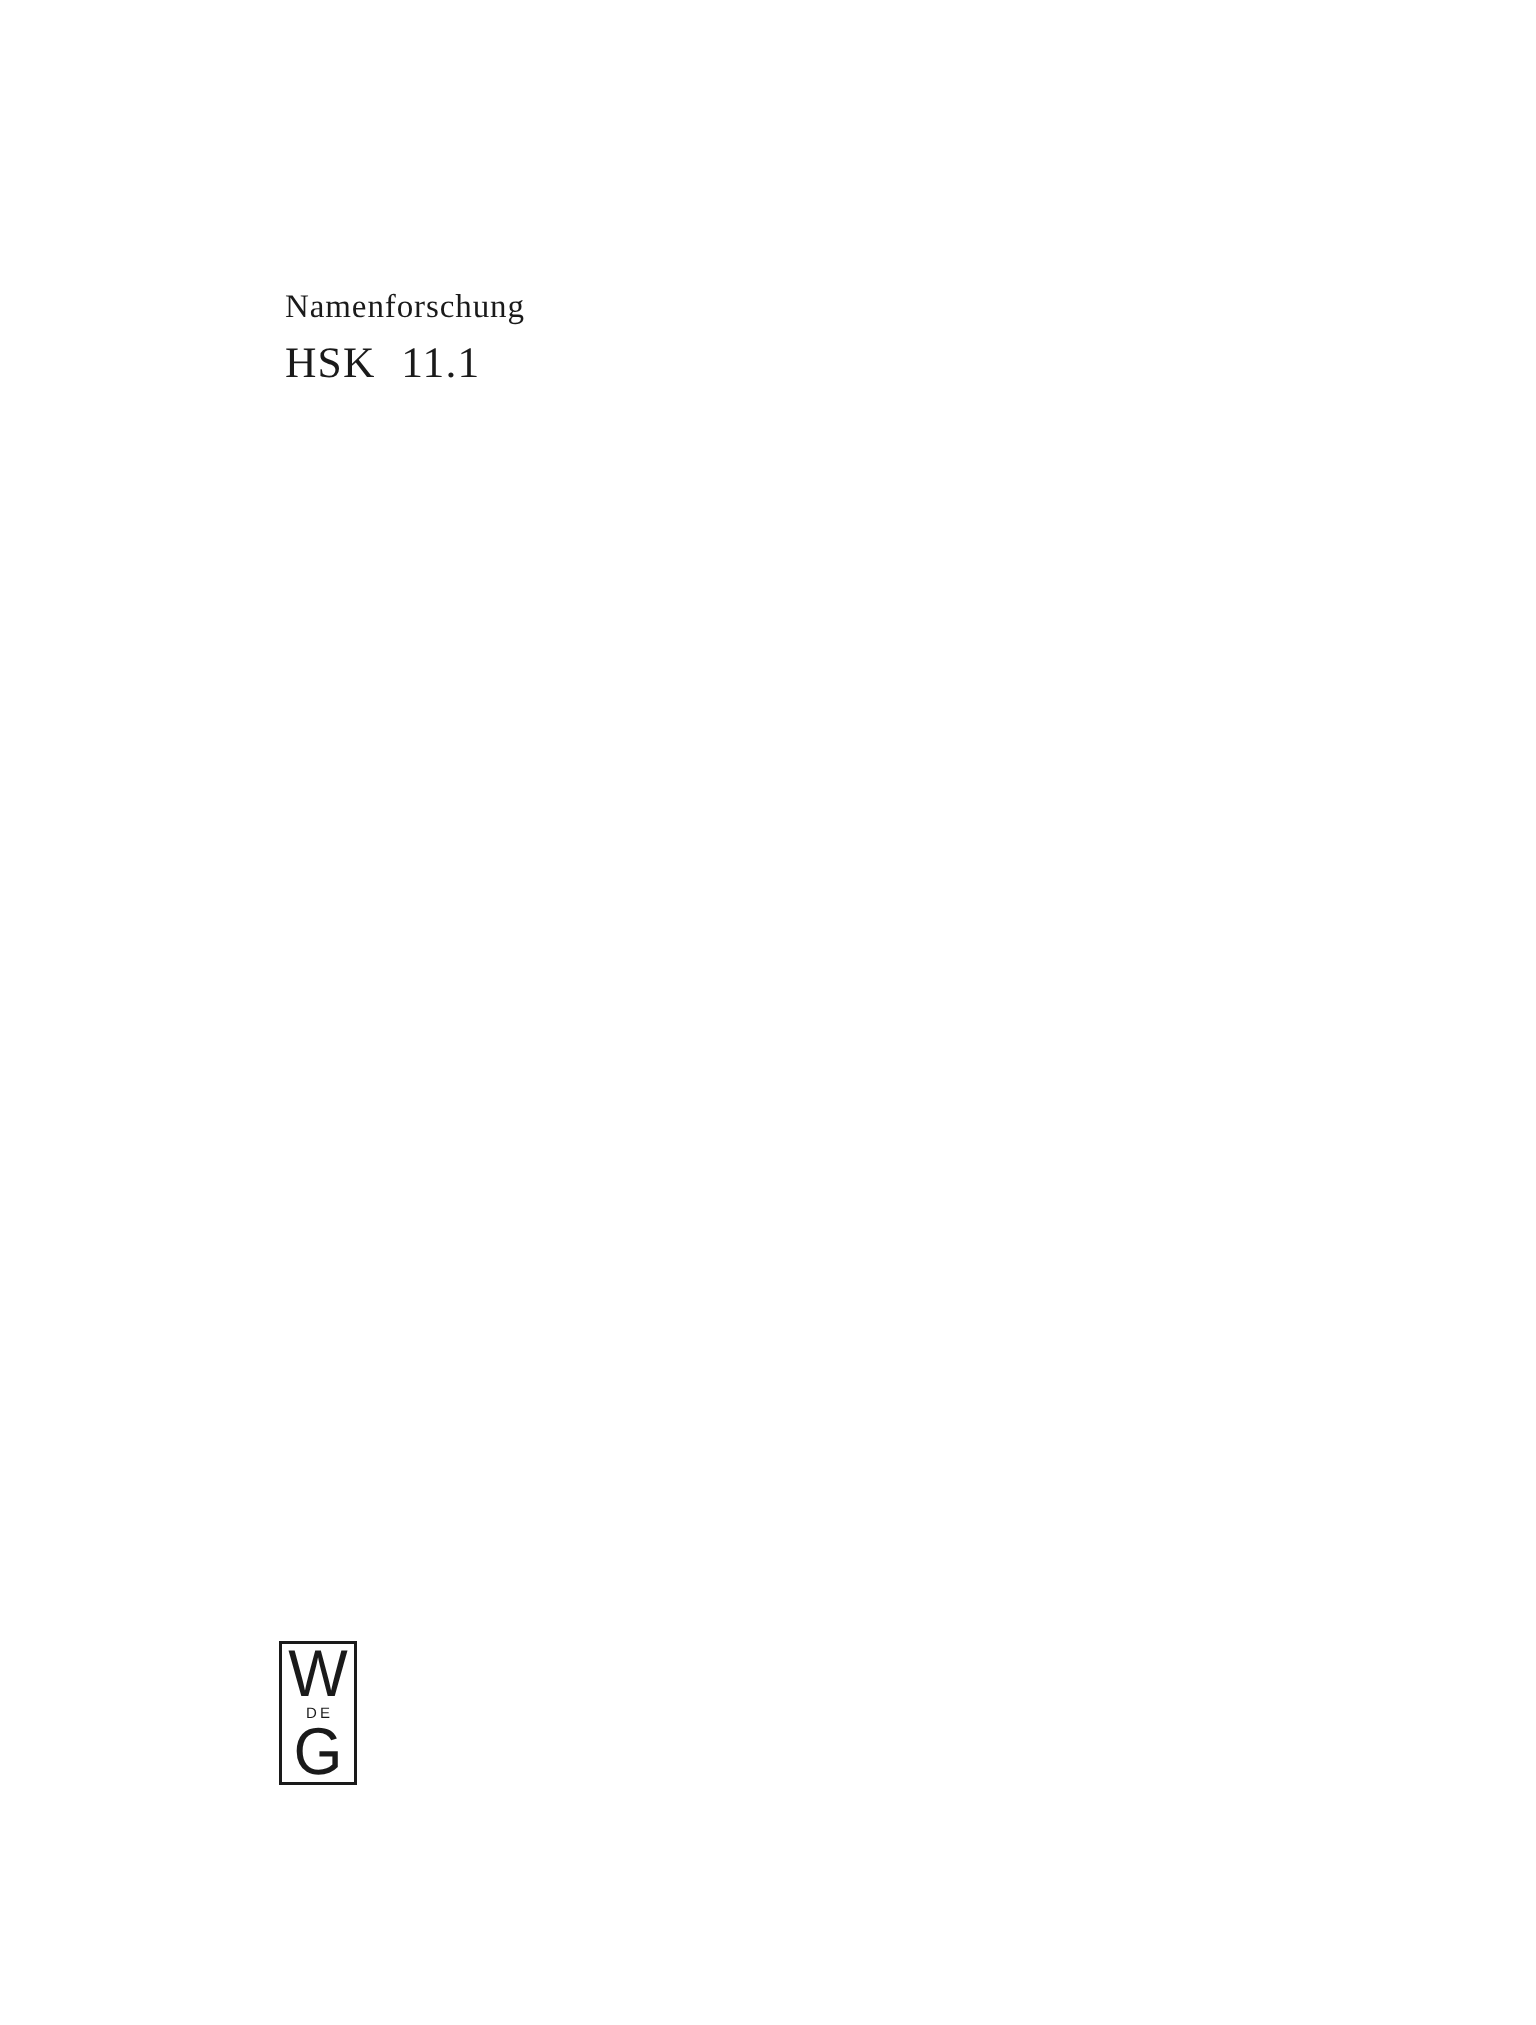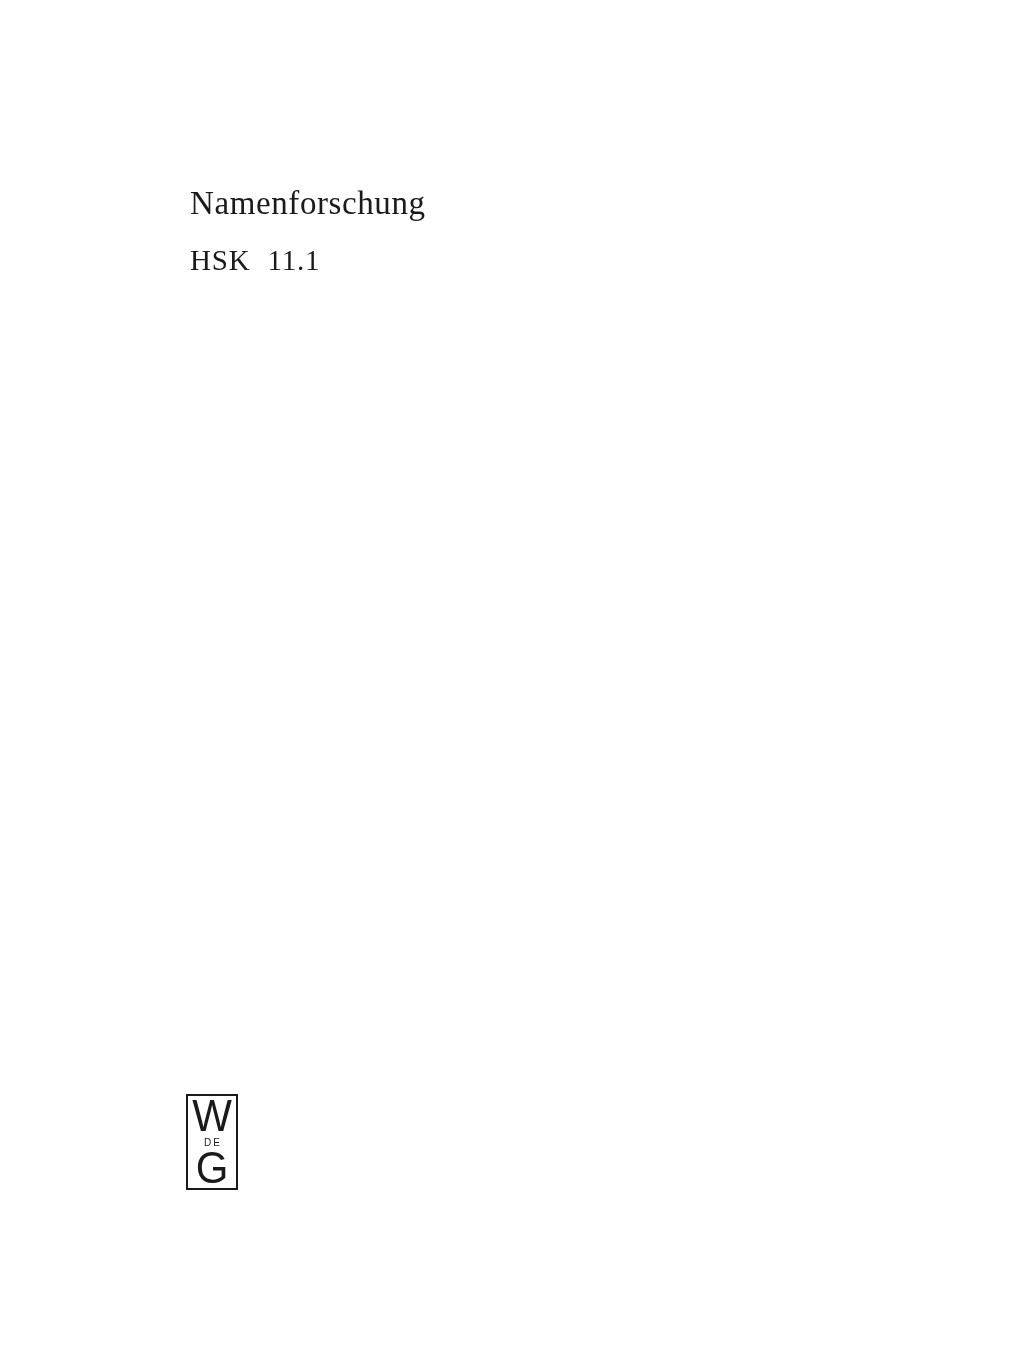--- a/index.html
+++ b/index.html
@@ -19,28 +19,28 @@
     position: absolute;
     inset: 0;
     background: #ffffff;
   }
   .title-block {
     position: absolute;
     left: 190px;
     top: 186px;
   }
   .title-line {
-    font-size: 33px;
+    font-size: 22px;
     line-height: 35px;
     letter-spacing: 0.6px;
     word-spacing: 3px;
     white-space: nowrap;
   }
   .series-label {
-    margin-top: 22px;
+    margin-top: 4px;
     font-size: 29px;
     line-height: 35px;
     letter-spacing: 0.8px;
     word-spacing: 9px;
     white-space: nowrap;
   }
   .logo-box {
     position: absolute;
     left: 186px;
     top: 1094px;

